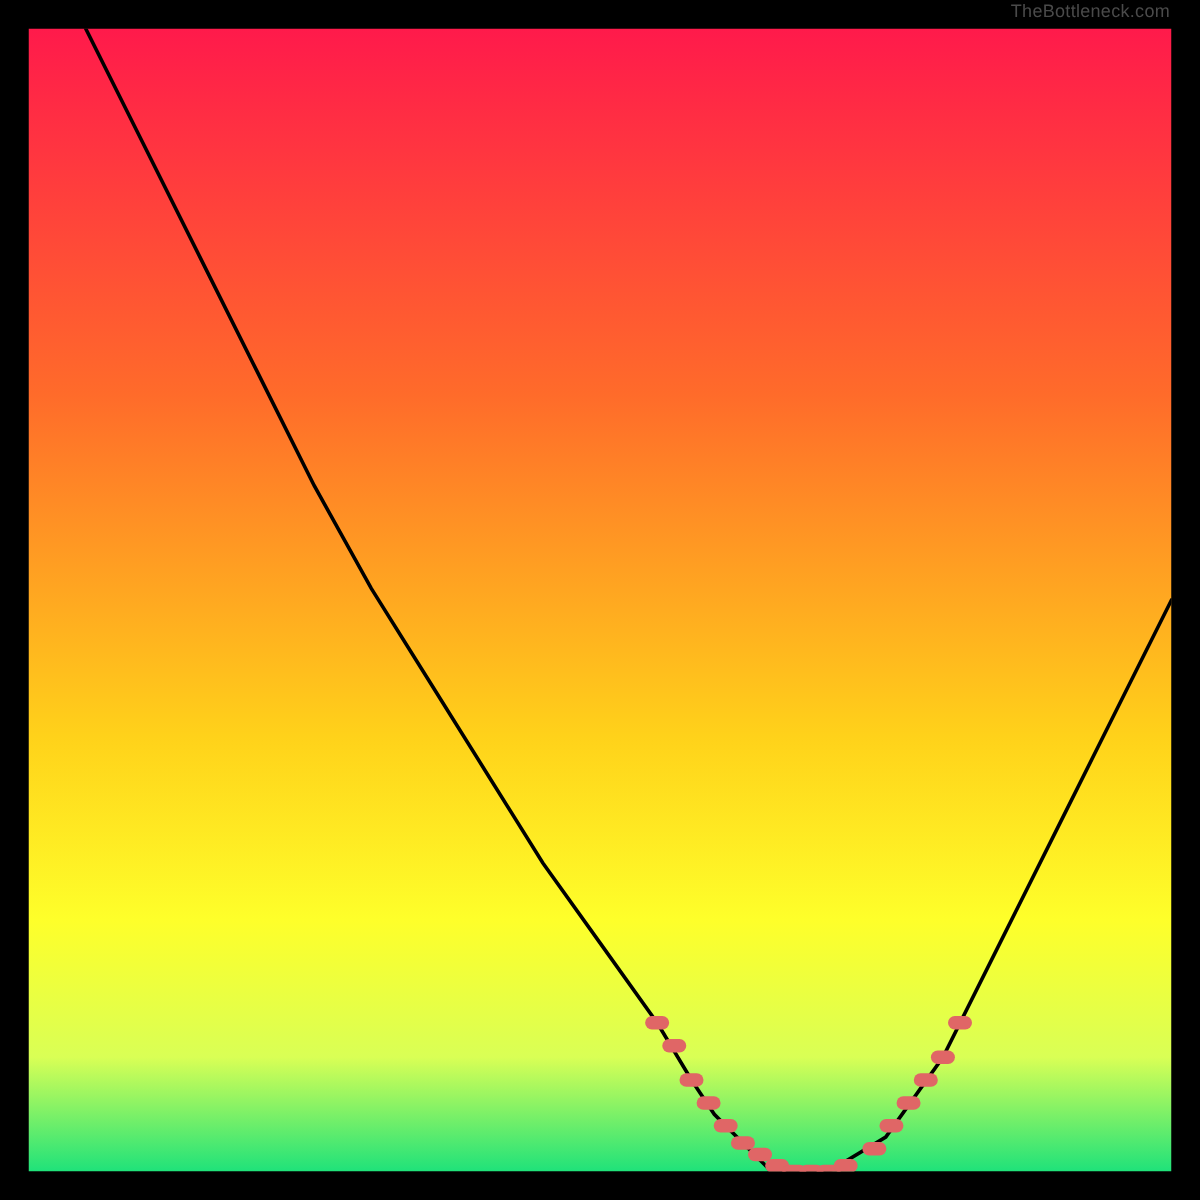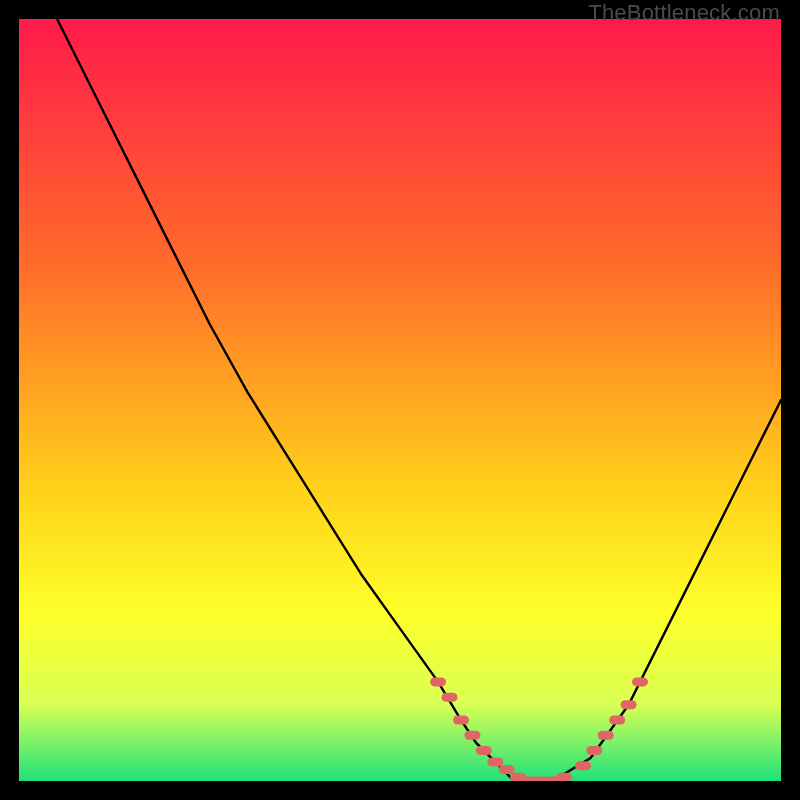--- a/index.html
+++ b/index.html
@@ -18,21 +18,21 @@
     top: 19px;
     width: 762px;
     height: 762px;
     box-sizing: border-box;
   }
   .watermark {
     position: absolute;
     top: 0px;
     right: 20px;
     color: #4a4a4a;
-    font-size: 22px;
+    font-size: 12px;
     font-weight: 500;
     letter-spacing: 0.2px;
   }
   svg {
     display: block;
   }
 </style>
 </head>
 <body>
 

